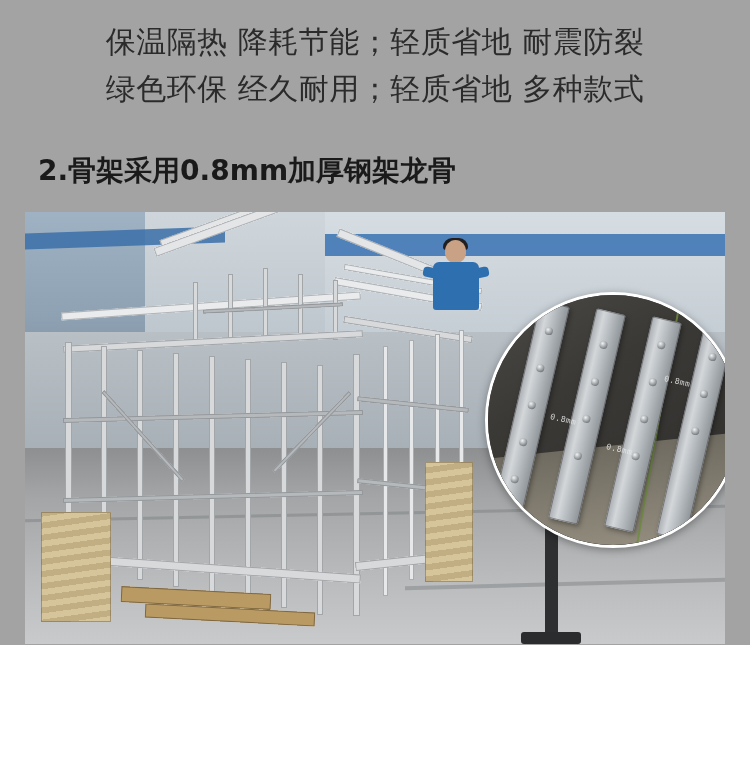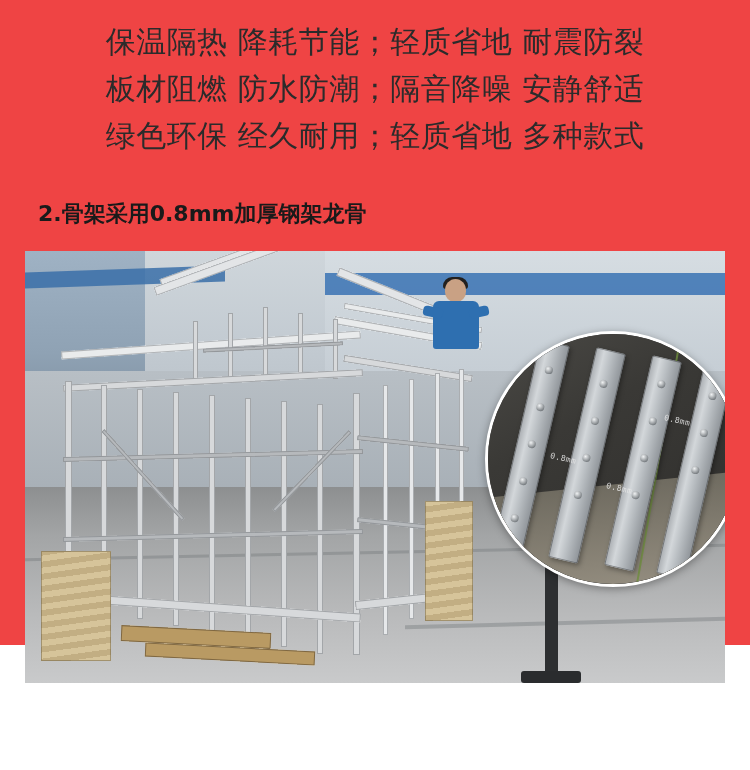--- a/index.html
+++ b/index.html
@@ -10,42 +10,42 @@
   body {
     width: 750px;
     height: 770px;
     font-family: "Liberation Sans", sans-serif;
     overflow: hidden;
   }
   .page {
     position: relative;
     width: 750px;
     height: 645px;
-    background: #ef4444;
+    background: #a3a3a3;
   }
 
   
   .features {
     padding: 18px 0 0 0;
     text-align: center;
   }
   .feature-line {
     font-size: 30px;
     line-height: 47px;
     color: #2b2b2b;
     letter-spacing: 0.5px;
     white-space: pre;
     font-family: "DejaVu Sans", "Liberation Sans", sans-serif;
     font-weight: 400;
   }
 
   
   .section-heading {
     margin: 40px 0 0 38px;
-    font-size: 22px;
+    font-size: 28px;
     font-weight: bold;
     color: #1a1a1a;
     letter-spacing: 0px;
     font-family: "DejaVu Sans", "Liberation Sans", sans-serif;
   }
 
   
   .photo-wrap {
     position: relative;
     margin: 22px auto 0 auto;
@@ -235,21 +235,20 @@
     box-shadow: 0 0 0 1px rgba(110,96,66,.5) inset;
   }
 </style>
 </head>
 <body>
 
 <div class="page">
 
   <div class="features">
     <div class="feature-line">保温隔热 降耗节能；轻质省地 耐震防裂</div>
-    <div class="feature-line">板材阻燃 防水防潮；隔音降噪 安静舒适</div>
     <div class="feature-line">绿色环保 经久耐用；轻质省地 多种款式</div>
   </div>
 
   <div class="section-heading">2.骨架采用0.8mm加厚钢架龙骨</div>
 
   <div class="photo-wrap">
 
     <div class="bg-sky"></div>
     <div class="bg-building-left"></div>
     <div class="bg-roofline"></div>

